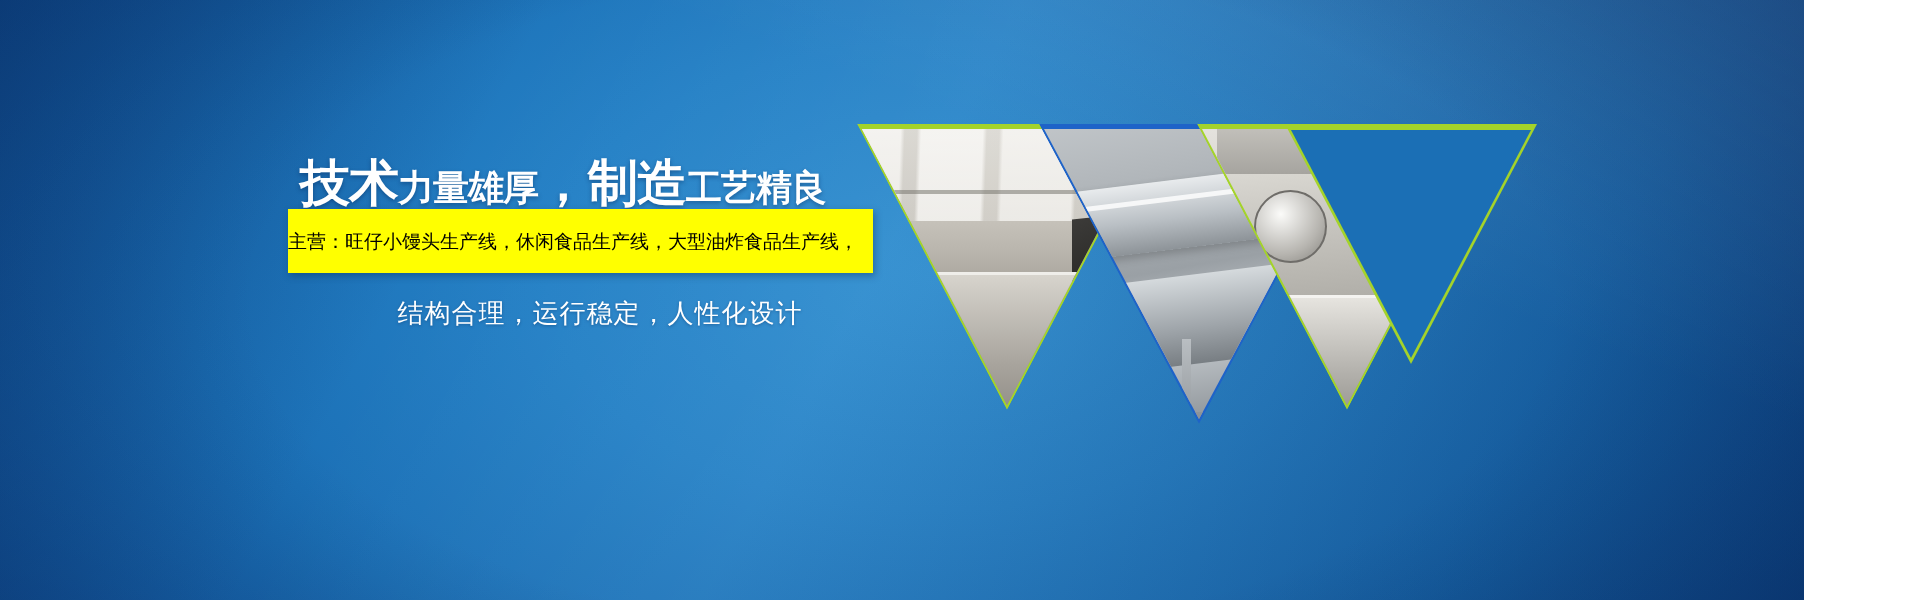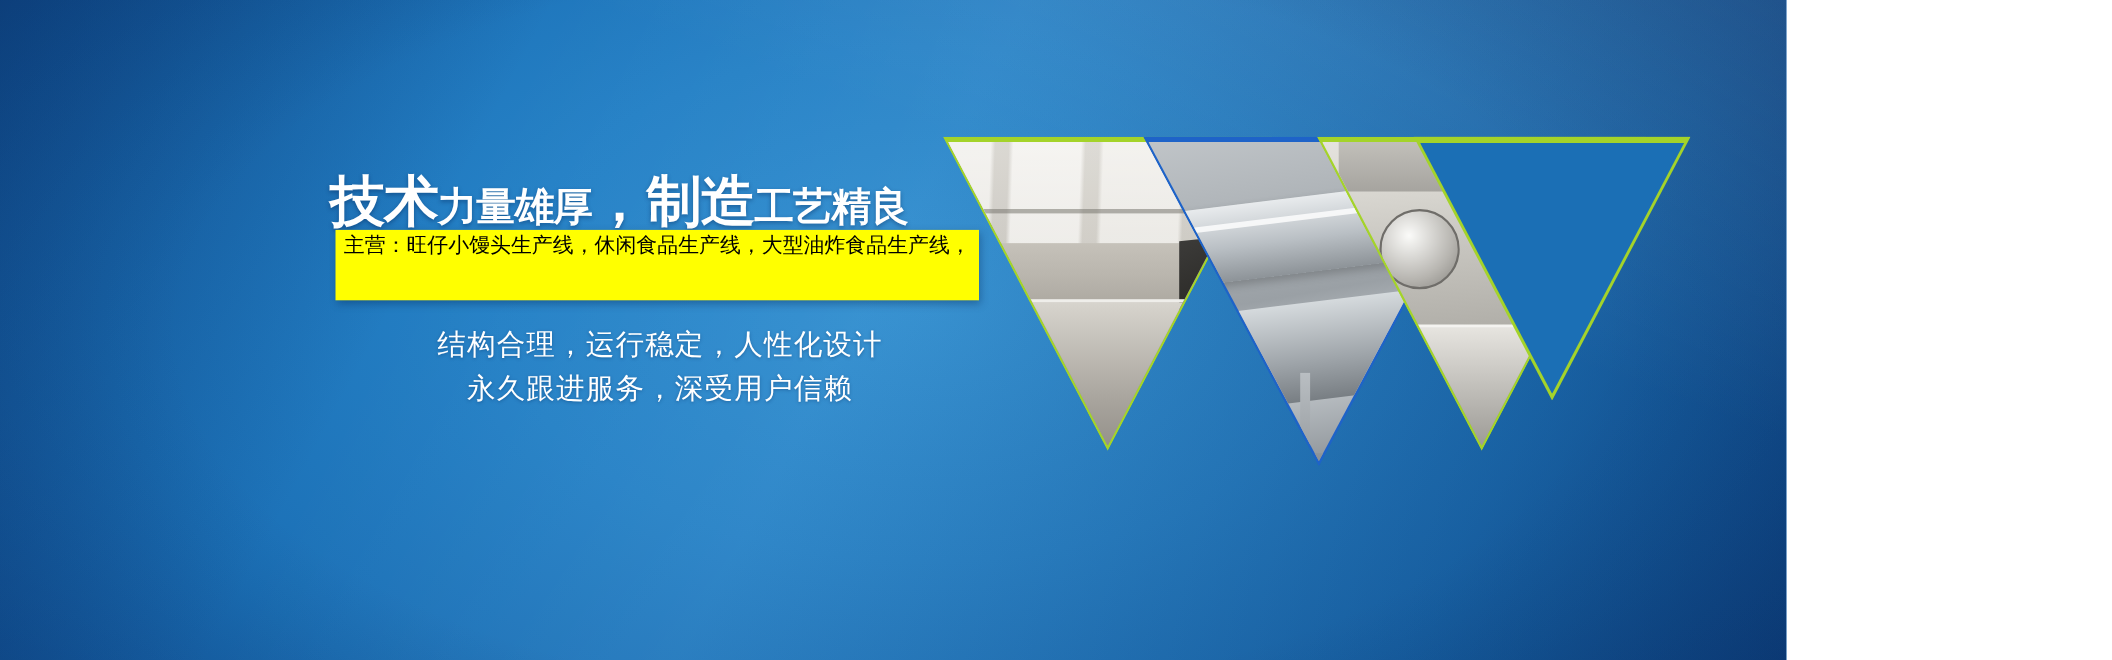--- a/index.html
+++ b/index.html
@@ -1,21 +1,21 @@
 <!DOCTYPE html>
 <html><head>
 <meta charset="utf-8">
 <style>
   html,body{margin:0;padding:0;}
   body{
     width:1920px;height:600px;overflow:hidden;
     font-family:"Liberation Sans","DejaVu Sans",sans-serif;
   }
   #banner{
-    position:relative;width:1624px;height:600px;overflow:hidden;
+    position:relative;width:1804px;height:600px;overflow:hidden;
     background:#1565b5;
   }
   
   .bg-base{
     position:absolute;inset:0;
     background:
       radial-gradient(ellipse 1500px 900px at 52% 46%, #2f8ed0 0%, #2581c6 26%, #1b6fb5 50%, #13539c 76%, #0d3f84 100%);
   }
   .bg-tint{
     position:absolute;inset:0;
@@ -39,24 +39,24 @@
     font-weight:bold;
     letter-spacing:0px;
     text-shadow:0 2px 4px rgba(4,40,92,.45);
     line-height:1;
   }
   .headline .big{font-size:50px;font-weight:900;letter-spacing:-1px;}
   .headline .sm{font-size:36px;font-weight:900;letter-spacing:-1px;}
   .headline .comma{font-size:50px;font-weight:900;}
 
   .yellowbox{
-    position:absolute;left:305px;top:209px;width:585px;height:64px;
+    position:absolute;left:288px;top:209px;width:585px;height:64px;
     background:#ffff00;
     box-shadow:2px 3px 7px rgba(3,33,78,.35);
-    display:flex;flex-direction:column;align-items:center;justify-content:flex-start;
+    display:flex;flex-direction:row;align-items:center;justify-content:flex-start;
   }
   .yellowbox .line{
     color:#000000;font-size:19px;line-height:29px;white-space:nowrap;
     font-family:"Liberation Sans","DejaVu Sans",sans-serif;
   }
 
   .sub{
     position:absolute;left:300px;width:600px;text-align:center;
     color:#ffffff;font-size:26px;letter-spacing:1px;white-space:nowrap;
     text-shadow:0 1px 3px rgba(4,40,92,.4);
@@ -213,21 +213,20 @@
 
     <div class="headline">
       <span class="big">技术</span><span class="sm">力量雄厚</span><span class="comma">，</span><span class="big">制造</span><span class="sm">工艺精良</span>
     </div>
 
     <div class="yellowbox">
       <div class="line">主营：旺仔小馒头生产线，休闲食品生产线，大型油炸食品生产线，</div>
     </div>
 
     <div class="sub l1">结构合理，运行稳定，人性化设计</div>
-    <div class="sub l2">永久跟进服务，深受用户信赖</div>
   </div>
 
   <div class="collage">
 
     <div class="tri" style="left:12px;top:14px;width:300px;height:286px;">
       <div class="frame" style="background:#a4d32a;"></div>
       <div class="inner">
         <div class="photo photo-a">
           <div class="roof"></div>
           <div class="beam"></div>

